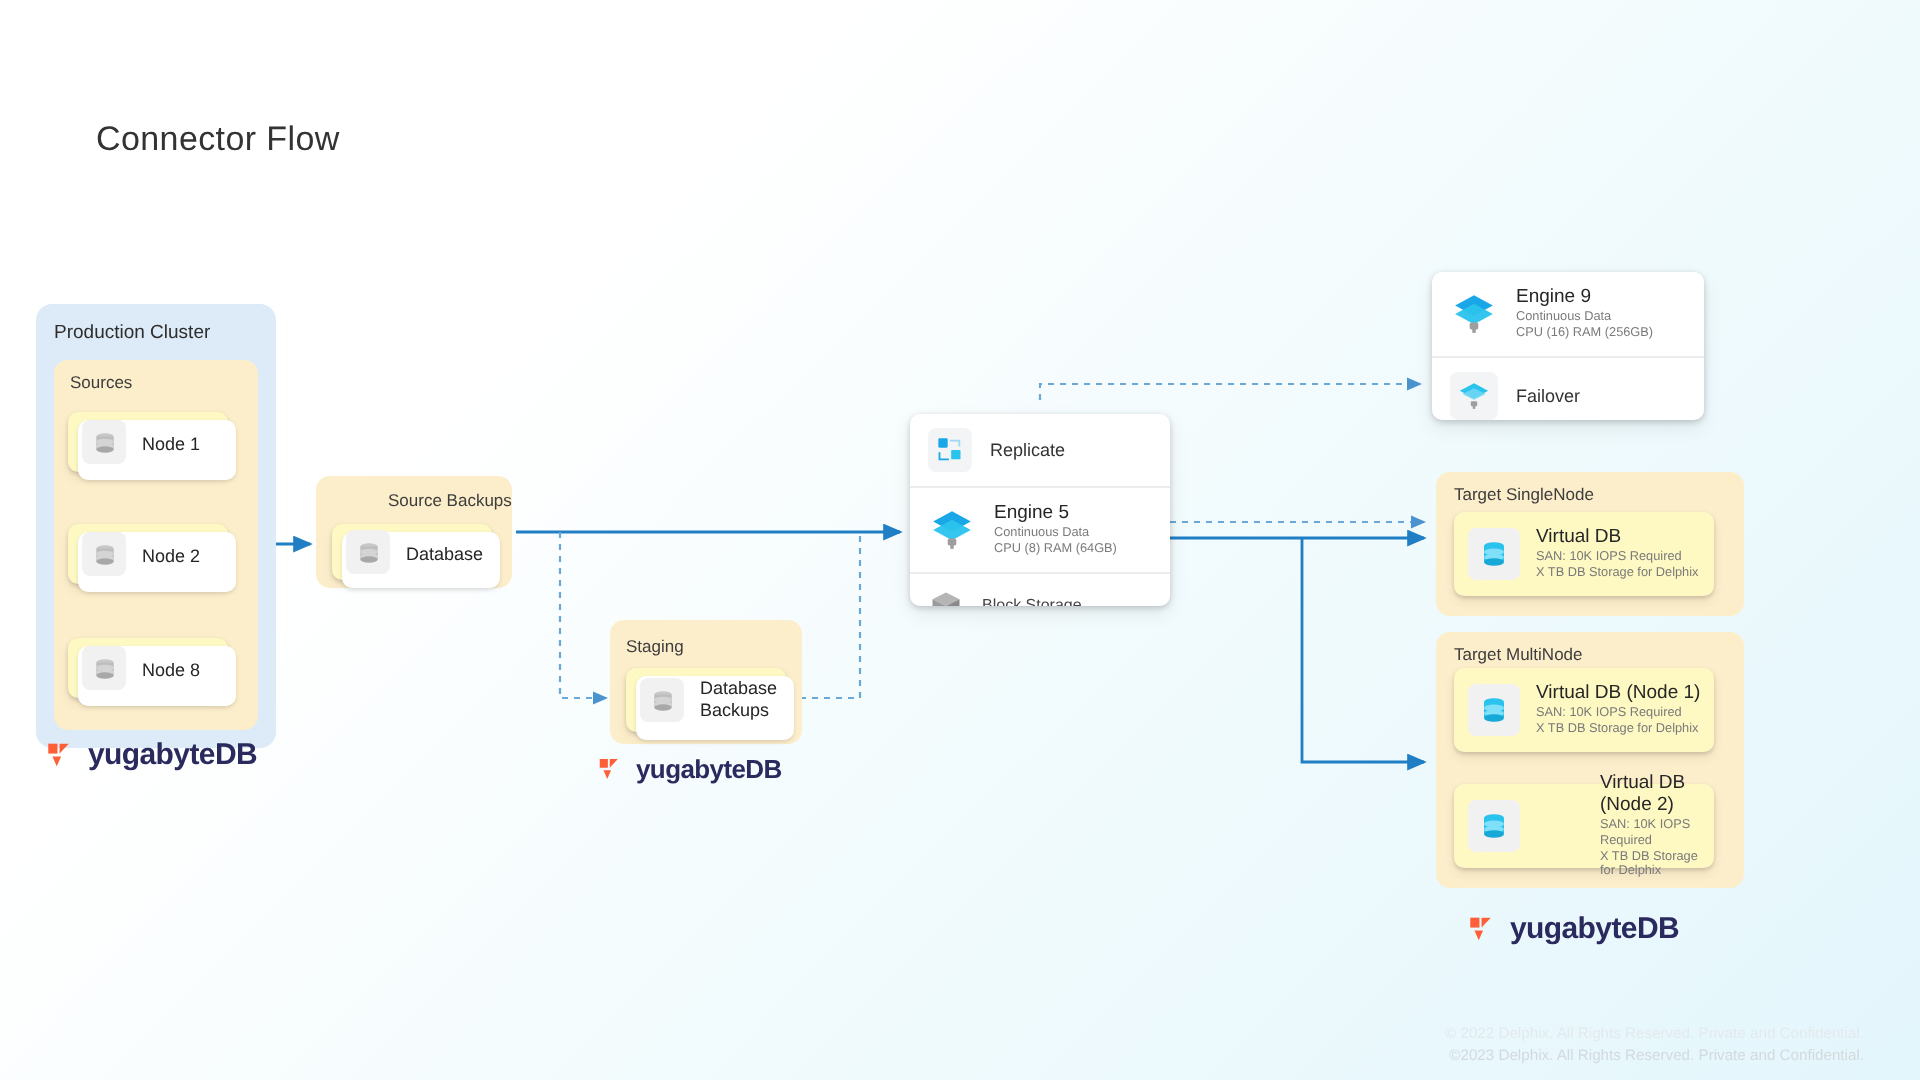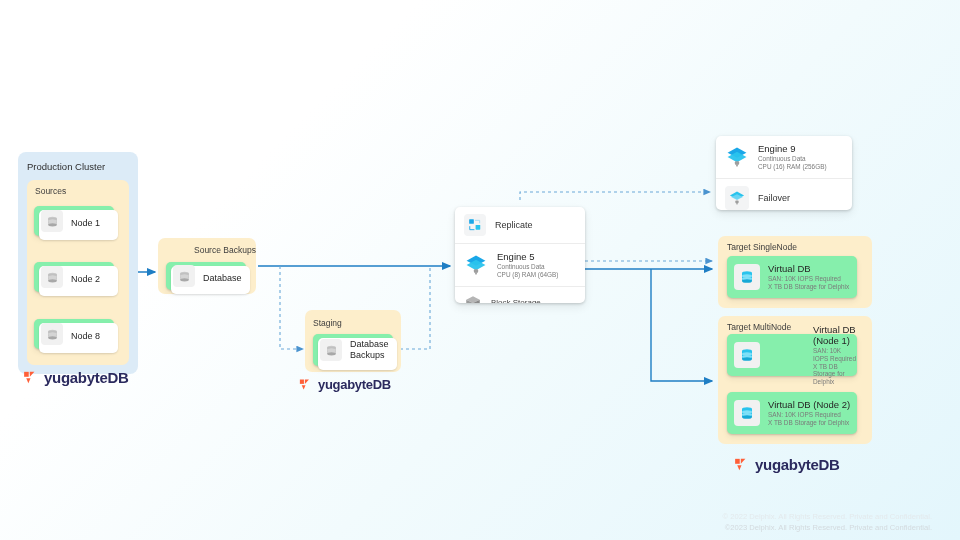--- a/index.html
+++ b/index.html
@@ -31,21 +31,21 @@
     position: absolute;
     font-size: 8.5px;
     color: #3d3d3d;
     white-space: nowrap;
   }
   .panel-label.big { font-size: 9.5px; color: #2e2e2e; }
 
   
   .card {
     position: absolute;
-    background: #86efac;
+    background: #fef9c3;
     border-radius: 5px;
     box-shadow: 0 1px 2px rgba(0,0,0,.16), 0 3px 6px rgba(0,0,0,.07);
     display: flex;
     align-items: center;
   }
   .card .ico-box {
     width: 22px; height: 22px;
     background: #f1f1f1;
     border-radius: 4px;
     flex: 0 0 auto;
@@ -107,20 +107,21 @@
   .footer.solid { top: 523px; color: #d3dade; }
 
   
   #wires { position: absolute; inset: 0; pointer-events: none; }
 </style>
 </head>
 <body>
 
 <div id="canvas">
 
+  <div class="page-title">Connector Flow</div>
 
   <svg id="wires" width="960" height="540">
     <defs>
       <marker id="ah" markerWidth="7" markerHeight="7" refX="6" refY="3" orient="auto">
         <path d="M0,0 L7,3 L0,6 z" fill="#1f7ec4"></path>
       </marker>
       <marker id="ahd" markerWidth="7" markerHeight="7" refX="6" refY="3" orient="auto">
         <path d="M0,0 L7,3 L0,6 z" fill="#4a93cf"></path>
       </marker>
     </defs>
@@ -328,38 +329,38 @@
     <span class="txt">
       <div class="t1 big">Virtual DB</div>
       <div class="t2">SAN: 10K IOPS Required</div>
       <div class="t2">X TB DB Storage for Delphix</div>
     </span>
   </div>
 
   <div class="panel-tan" style="left:718px; top:316px; width:154px; height:128px;"></div>
   <div class="panel-label" style="left:727px; top:322px;">Target MultiNode</div>
 
-  <div class="card" style="left:727px; top:334px; width:130px; height:42px;gap:45px;">
+  <div class="card" style="left:727px; top:334px; width:130px; height:42px;">
     <span class="ico-box lg">
       <svg width="16" height="16" viewBox="0 0 24 24">
         <ellipse cx="12" cy="6" rx="7.5" ry="2.8" fill="#29c3ed"></ellipse>
         <rect x="4.5" y="6" width="15" height="12" fill="#29c3ed"></rect>
         <ellipse cx="12" cy="10.5" rx="7.5" ry="2.6" fill="#7fe0f8"></ellipse>
         <ellipse cx="12" cy="14.5" rx="7.5" ry="2.6" fill="#7fe0f8"></ellipse>
         <ellipse cx="12" cy="18" rx="7.5" ry="2.8" fill="#16a8d6"></ellipse>
       </svg>
     </span>
     <span class="txt">
       <div class="t1 big">Virtual DB (Node 1)</div>
       <div class="t2">SAN: 10K IOPS Required</div>
       <div class="t2">X TB DB Storage for Delphix</div>
     </span>
   </div>
 
-  <div class="card" style="left:727px; top:392px; width:130px; height:42px;">
+  <div class="card" style="left:727px; top:392px; width:130px; height:42px;gap:32px;">
     <span class="ico-box lg">
       <svg width="16" height="16" viewBox="0 0 24 24">
         <ellipse cx="12" cy="6" rx="7.5" ry="2.8" fill="#29c3ed"></ellipse>
         <rect x="4.5" y="6" width="15" height="12" fill="#29c3ed"></rect>
         <ellipse cx="12" cy="10.5" rx="7.5" ry="2.6" fill="#7fe0f8"></ellipse>
         <ellipse cx="12" cy="14.5" rx="7.5" ry="2.6" fill="#7fe0f8"></ellipse>
         <ellipse cx="12" cy="18" rx="7.5" ry="2.8" fill="#16a8d6"></ellipse>
       </svg>
     </span>
     <span class="txt">

